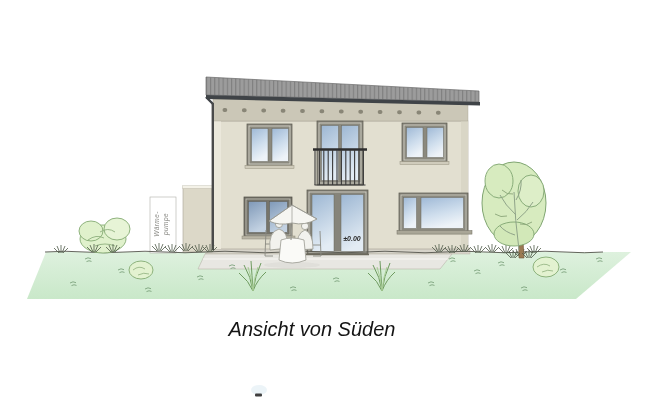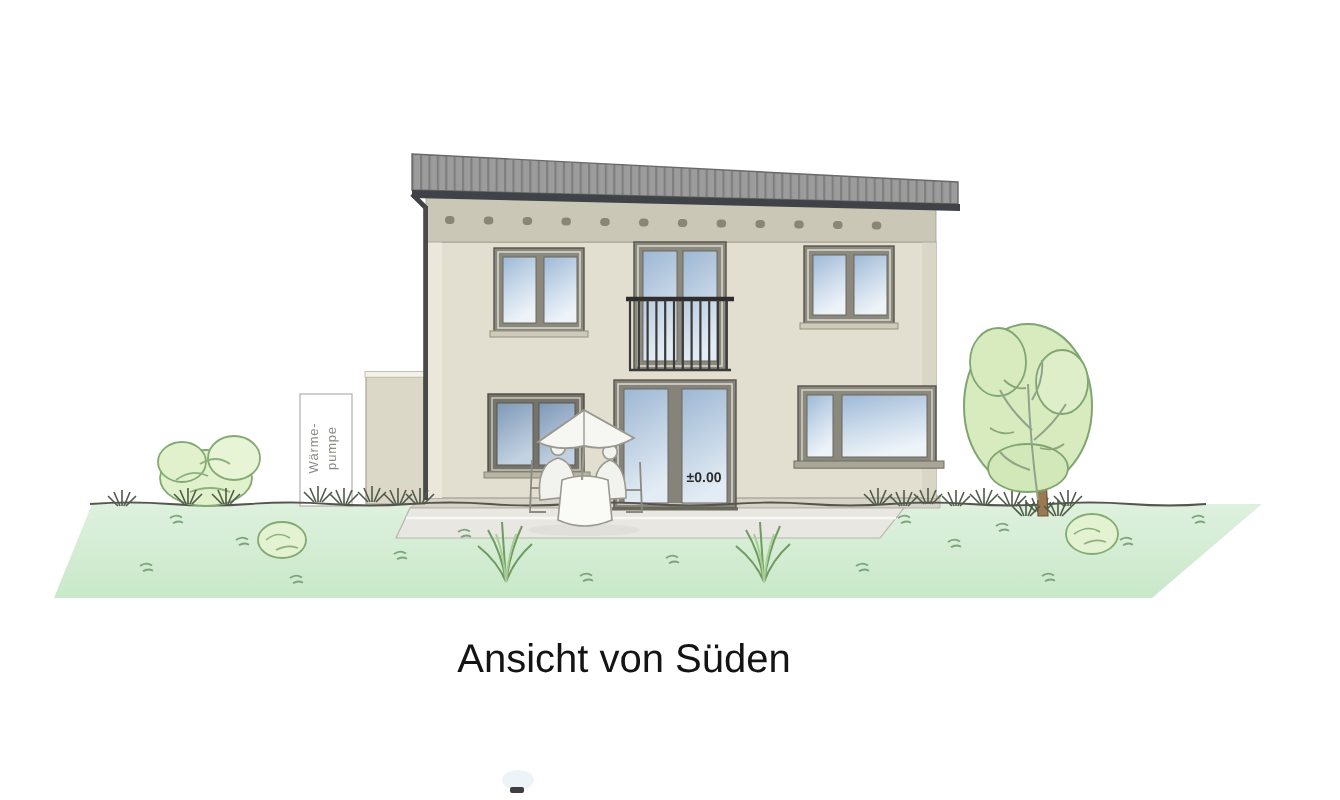--- a/index.html
+++ b/index.html
@@ -1,17 +1,17 @@
 <!DOCTYPE html>
 <html><head>
 <meta charset="utf-8">
 <style>
   html,body{margin:0;padding:0;background:#ffffff;}
   body{width:670px;height:400px;overflow:hidden;font-family:"Liberation Sans",sans-serif;}
-  .canvas{position:relative;width:670px;height:292px;background:#ffffff;}
+  .canvas{position:relative;width:670px;height:292px;background:#ffffff;font-style:italic;}
   svg{display:block;}
   svg text{font-family:"Liberation Sans",sans-serif;}
   .caption{font-size:20px;fill:#141414;}
   .level{font-size:7px;fill:#2b2b2b;font-weight:bold;}
   .signtxt{font-size:6.5px;fill:#8d8d88;letter-spacing:.4px;}
 </style>
 </head>
 <body>
 
 <div class="canvas">

